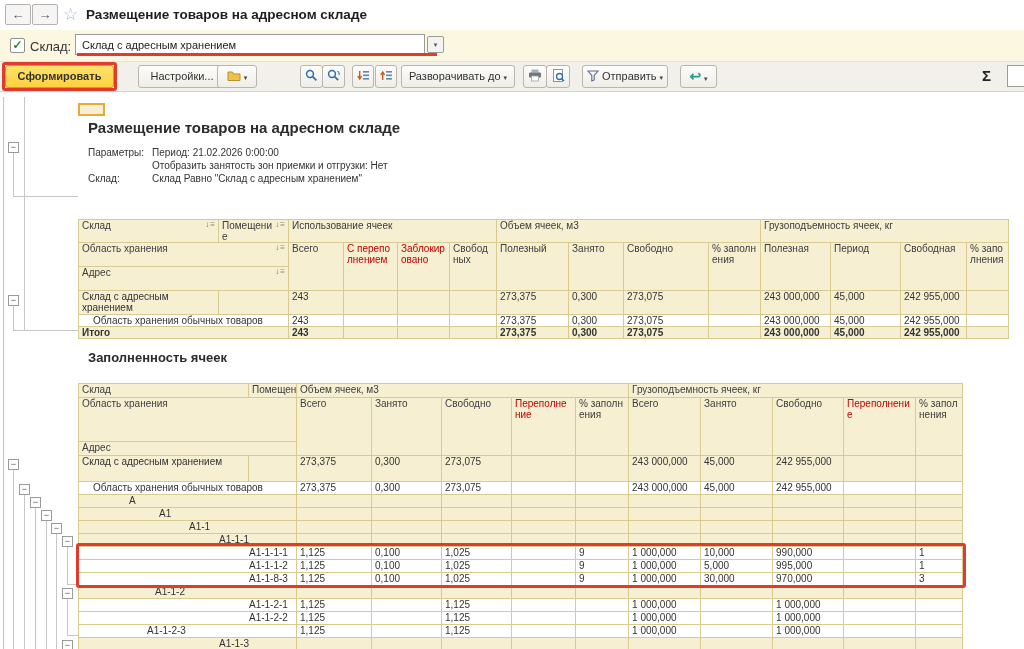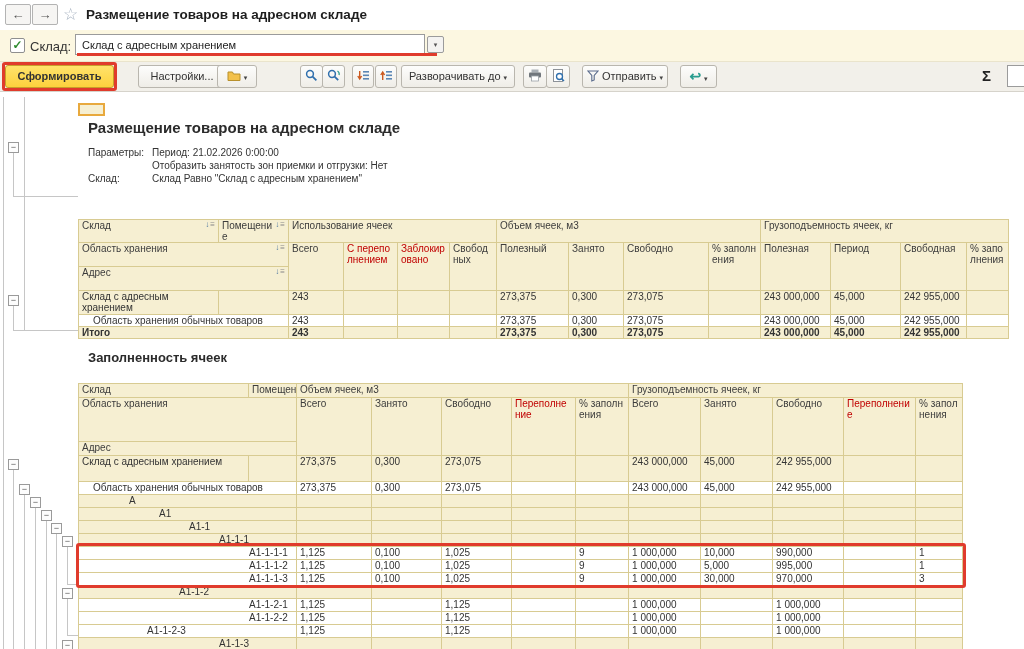--- a/index.html
+++ b/index.html
@@ -435,34 +435,34 @@
             <td class="num">1,025</td>
             <td class="num"></td>
             <td class="num">9</td>
             <td class="num">1 000,000</td>
             <td class="num">5,000</td>
             <td class="num">995,000</td>
             <td class="num"></td>
             <td class="num">1</td>
           </tr>
           <tr style="height: 13px;">
-            <td class="lbl" colspan="2" style="padding-left: 170px;">А1-1-1-3</td>
+            <td class="lbl" colspan="2" style="padding-left: 170px;">А1-1-8-3</td>
             <td class="num">1,125</td>
             <td class="num">0,100</td>
             <td class="num">1,025</td>
             <td class="num"></td>
             <td class="num">9</td>
             <td class="num">1 000,000</td>
             <td class="num">30,000</td>
             <td class="num">970,000</td>
             <td class="num"></td>
             <td class="num">3</td>
           </tr>
           <tr class="grp" style="height: 13px;">
-            <td class="lbl" colspan="2" style="padding-left: 100px;">А1-1-2</td>
+            <td class="lbl" colspan="2" style="padding-left: 76px;">А1-1-2</td>
             <td class="num"></td>
             <td class="num"></td>
             <td class="num"></td>
             <td class="num"></td>
             <td class="num"></td>
             <td class="num"></td>
             <td class="num"></td>
             <td class="num"></td>
             <td class="num"></td>
             <td class="num"></td>

